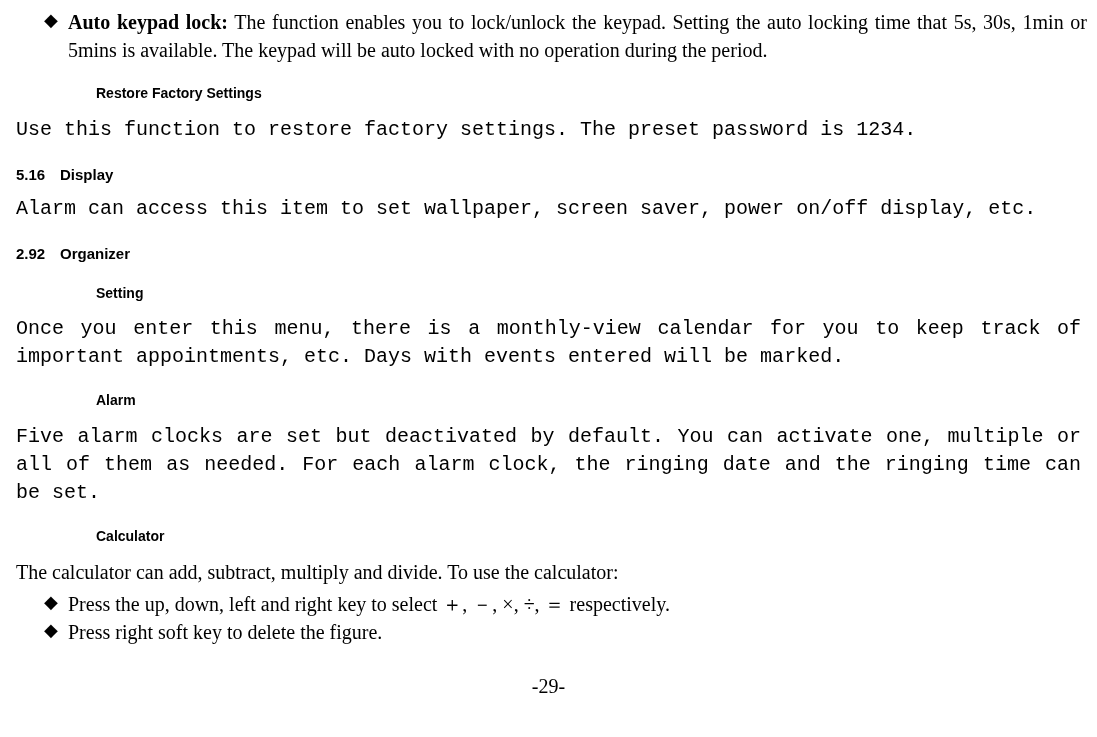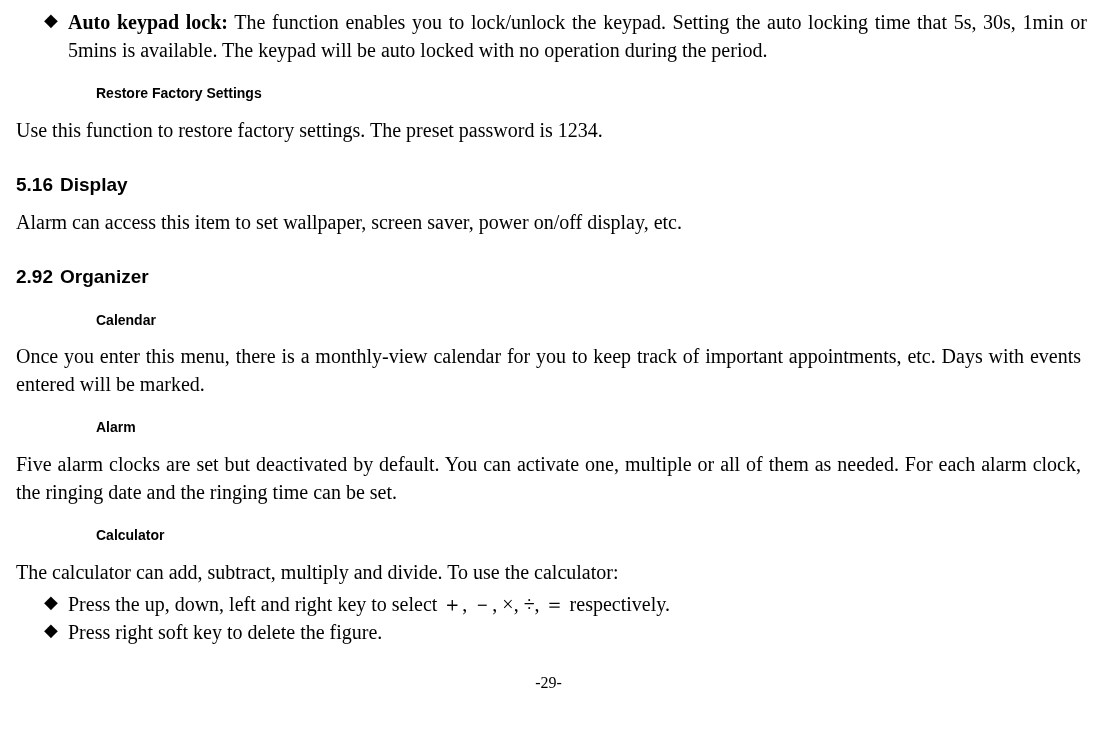--- a/index.html
+++ b/index.html
@@ -28,40 +28,41 @@
     }
     .heading-3 {
       font-family: Arial, Helvetica, sans-serif;
       font-weight: bold;
       font-size: 14px;
       margin: 20px 0 12px 86px;
     }
     .heading-2 {
       font-family: Arial, Helvetica, sans-serif;
       font-weight: bold;
-      font-size: 19px;
-      margin: 28px 0 10px 6px;
+      font-size: 15px;
+      margin: 20px 0 10px 6px;
     }
     .number-label {
       display: inline-block;
       width: 44px;
     }
     .body-text {
       margin: 6px 6px;
       text-align: justify;
+      font-family: Liberation Mono, monospace;
     }
     .body-text-tight {
       margin: 4px 6px 4px 6px;
     }
     .bold {
       font-weight: bold;
     }
     .page-number {
       text-align: center;
-      font-size: 16px;
+      font-size: 20px;
       margin-top: 26px;
     }
   </style>
 </head>
 <body>
 
 <div class="bullet-item">
   <span class="bullet-marker">◆</span>
   <span class="bullet-text">
     <span class="bold">Auto keypad lock:</span><span> The function enables you to lock/unlock the keypad. Setting the auto locking time that 5s, 30s, 1min or 5mins is available. The keypad will be auto locked with no operation during the period.</span>
@@ -75,21 +76,21 @@
 <div class="heading-2">
   <span class="number-label">5.16</span><span>Display</span>
 </div>
 
 <div class="body-text">Alarm can access this item to set wallpaper, screen saver, power on/off display, etc.</div>
 
 <div class="heading-2">
   <span class="number-label">2.92</span><span>Organizer</span>
 </div>
 
-<div class="heading-3">Calendar</div>
+<div class="heading-3">Setting</div>
 
 <div class="body-text">Once you enter this menu, there is a monthly-view calendar for you to keep track of important appointments, etc. Days with events entered will be marked.</div>
 
 <div class="heading-3">Alarm</div>
 
 <div class="body-text">Five alarm clocks are set but deactivated by default. You can activate one, multiple or all of them as needed. For each alarm clock, the ringing date and the ringing time can be set.</div>
 
 <div class="heading-3">Calculator</div>
 
 <div class="body-text-tight">The calculator can add, subtract, multiply and divide. To use the calculator:</div>

